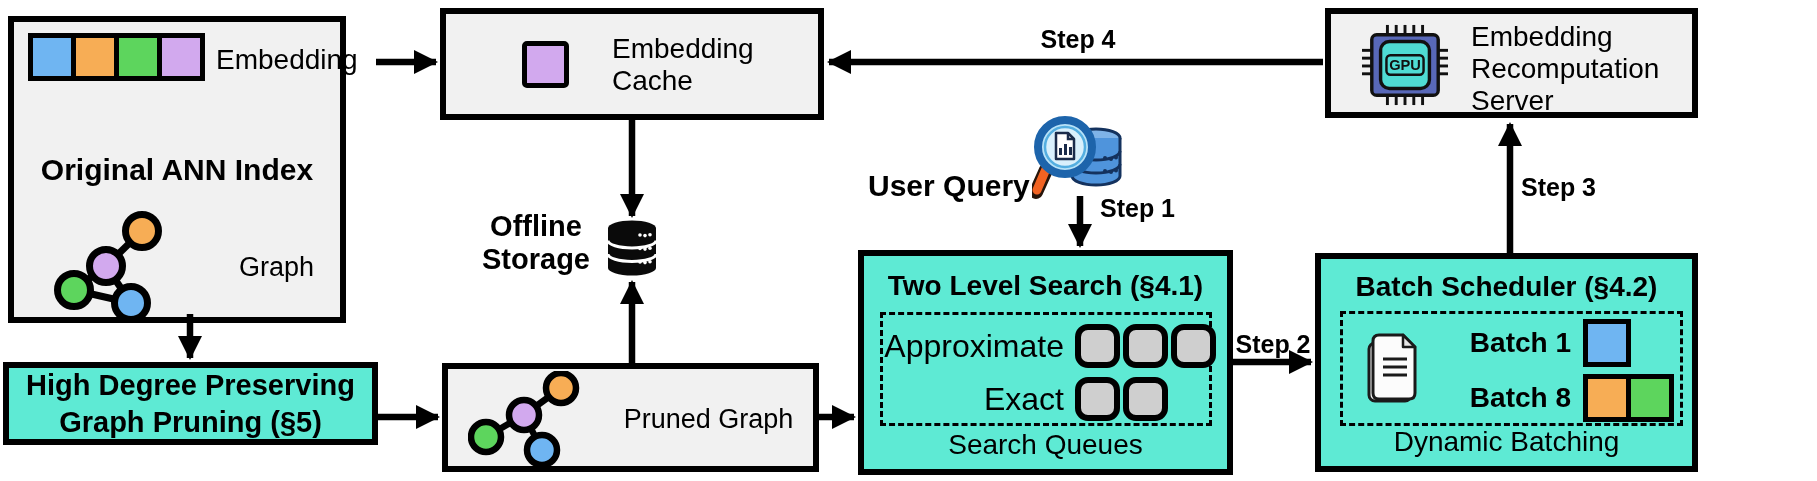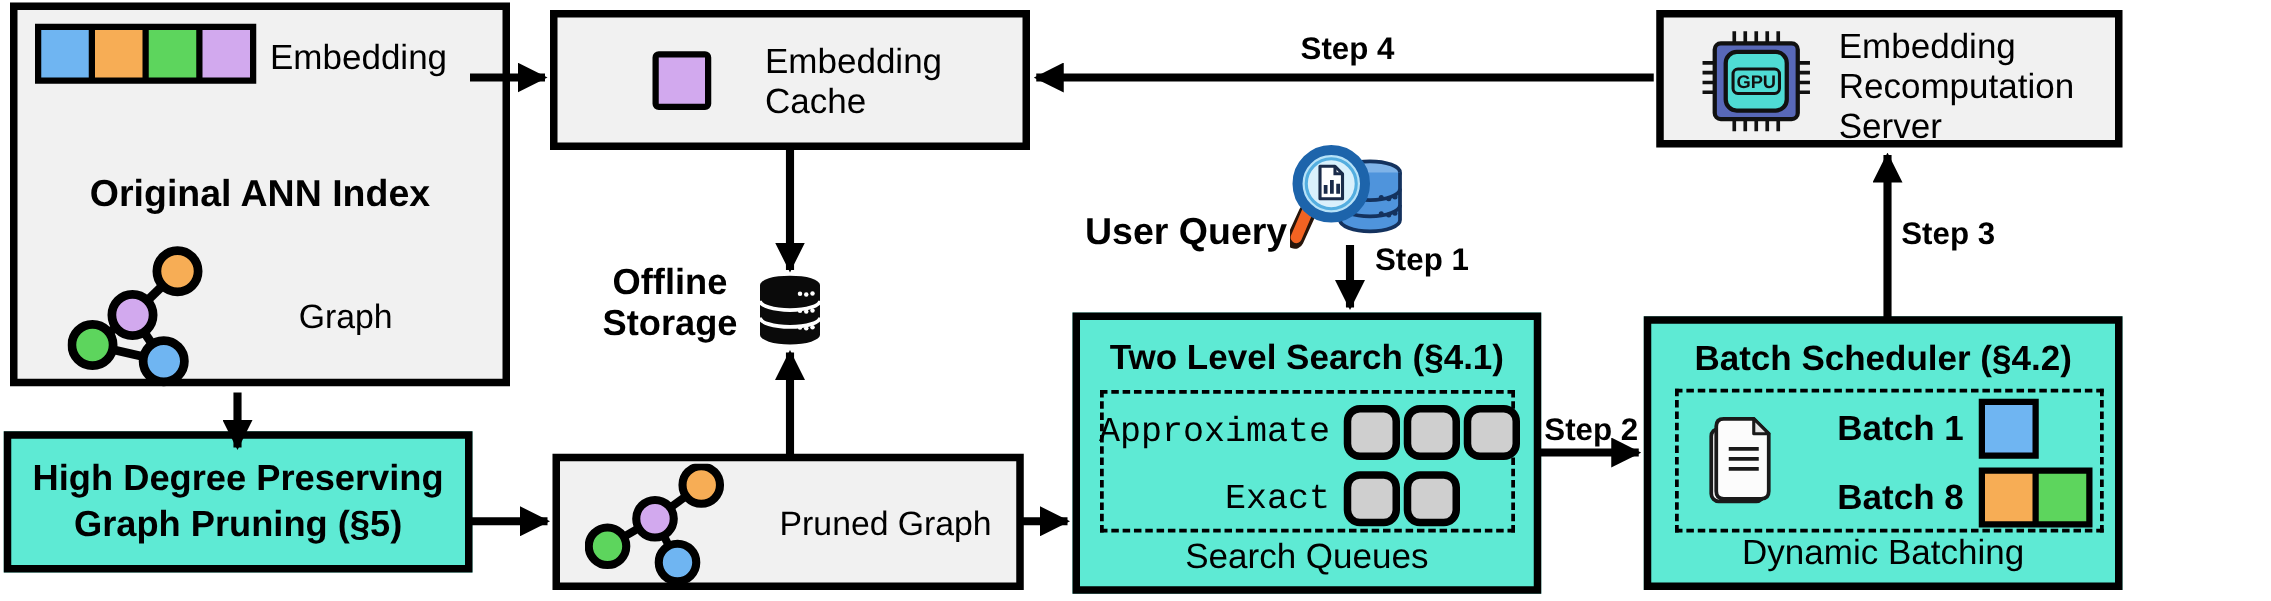--- a/index.html
+++ b/index.html
@@ -21,38 +21,38 @@
   .sqgroup { display:flex; gap:5px; background:#000; padding:5px; }
   .csq { width:38px; height:38px; }
 
   
   .cacheq { position:absolute; width:47px; height:47px; border:5px solid #000; border-radius:5px; box-sizing:border-box; }
 
   
   .dashed { position:absolute; box-sizing:border-box; border:3px dashed #000; }
   .tls-rows { position:absolute; left:8px; top:68px; display:flex; flex-direction:column; gap:9px; }
   .tls-row { display:flex; align-items:center; }
-  .tls-label { width:192px; text-align:right; font-size:28px; padding-right:11px;font-family:Liberation Mono, monospace; }
+  .tls-label { width:192px; text-align:right; font-size:32px; padding-right:11px; }
   .slots { display:flex; gap:3px; }
   .queue-slot { width:45px; height:44px; border:6px solid #000; border-radius:13px; background:#cfcfcf; box-sizing:border-box; }
 
   
   .bs-rows { position:absolute; left:122px; top:60px; display:flex; flex-direction:column; gap:7px; }
   .bs-row { display:flex; align-items:center; justify-content:flex-start; }
   .bs-label { width:128px; text-align:right; font-size:28px; padding-right:12px;font-weight:bold; }
 
   .arrows { position:absolute; left:0; top:0; pointer-events:none; }
   svg text { font-family:"Liberation Sans", sans-serif; }
 </style>
 </head>
 <body>
 
 <div class="canvas">
 
-  <div class="box light" style="left:8px; top:2px; width:400px; height:307px;">
+  <div class="box light" style="left:8px; top:16px; width:338px; height:307px;">
     <div class="abs sqgroup" style="left:14px; top:11px;">
         <div class="csq" style="background: rgb(111, 181, 242);"></div>
         <div class="csq" style="background: rgb(247, 173, 85);"></div>
         <div class="csq" style="background: rgb(93, 213, 93);"></div>
         <div class="csq" style="background: rgb(210, 169, 238);"></div>
       </div>
     <div class="abs t28" style="left:202px; top:22px;">Embedding</div>
     <div class="abs bold center" style="left:0; top:131px; width:100%; font-size:30px;">Original ANN Index</div>
     <svg class="abs" style="left:40px; top:188px;" width="128" height="114" viewBox="0 0 128 114">
       <g stroke="#000" stroke-width="7">
@@ -199,21 +199,21 @@
           <line x1="84" y1="52" x2="94" y2="52"></line>
       </g>
       <rect x="16" y="12" width="68" height="62" rx="5" fill="#5868b8" stroke="#111" stroke-width="3.5"></rect>
       <rect x="25" y="19" width="50" height="48" rx="9" fill="#4fdcd4" stroke="#111" stroke-width="3.5"></rect>
       <rect x="31" y="33" width="38" height="20" rx="4" fill="none" stroke="#111" stroke-width="2.5"></rect>
       <text x="50" y="48.5" text-anchor="middle" font-size="15" font-weight="bold" fill="#111">GPU</text>
     </svg>
     <div class="abs t28" style="left:140px; top:7px; width:220px;">Embedding Recomputation Server</div>
   </div>
 
-  <div class="box dark" style="left:3px; top:345px; width:375px; height:113px; display:flex; align-items:center; justify-content:center;">
+  <div class="box dark" style="left:3px; top:362px; width:375px; height:83px; display:flex; align-items:center; justify-content:center;">
     <div class="bold center" style="font-size:29px; line-height:1.25; width:340px;">High Degree Preserving Graph Pruning (§5)</div>
   </div>
 
   <div class="box light" style="left:442px; top:363px; width:377px; height:109px;">
     <svg class="abs" style="left:20px; top:2px;" width="127" height="96" viewBox="0 0 127 96">
       <g stroke="#000" stroke-width="6.5">
         <line x1="56" y1="44" x2="93" y2="17"></line>
         <line x1="56" y1="44" x2="18" y2="66"></line>
         <line x1="56" y1="44" x2="74" y2="79"></line>
         <circle cx="93" cy="17" r="15" fill="#f7ad55"></circle>

